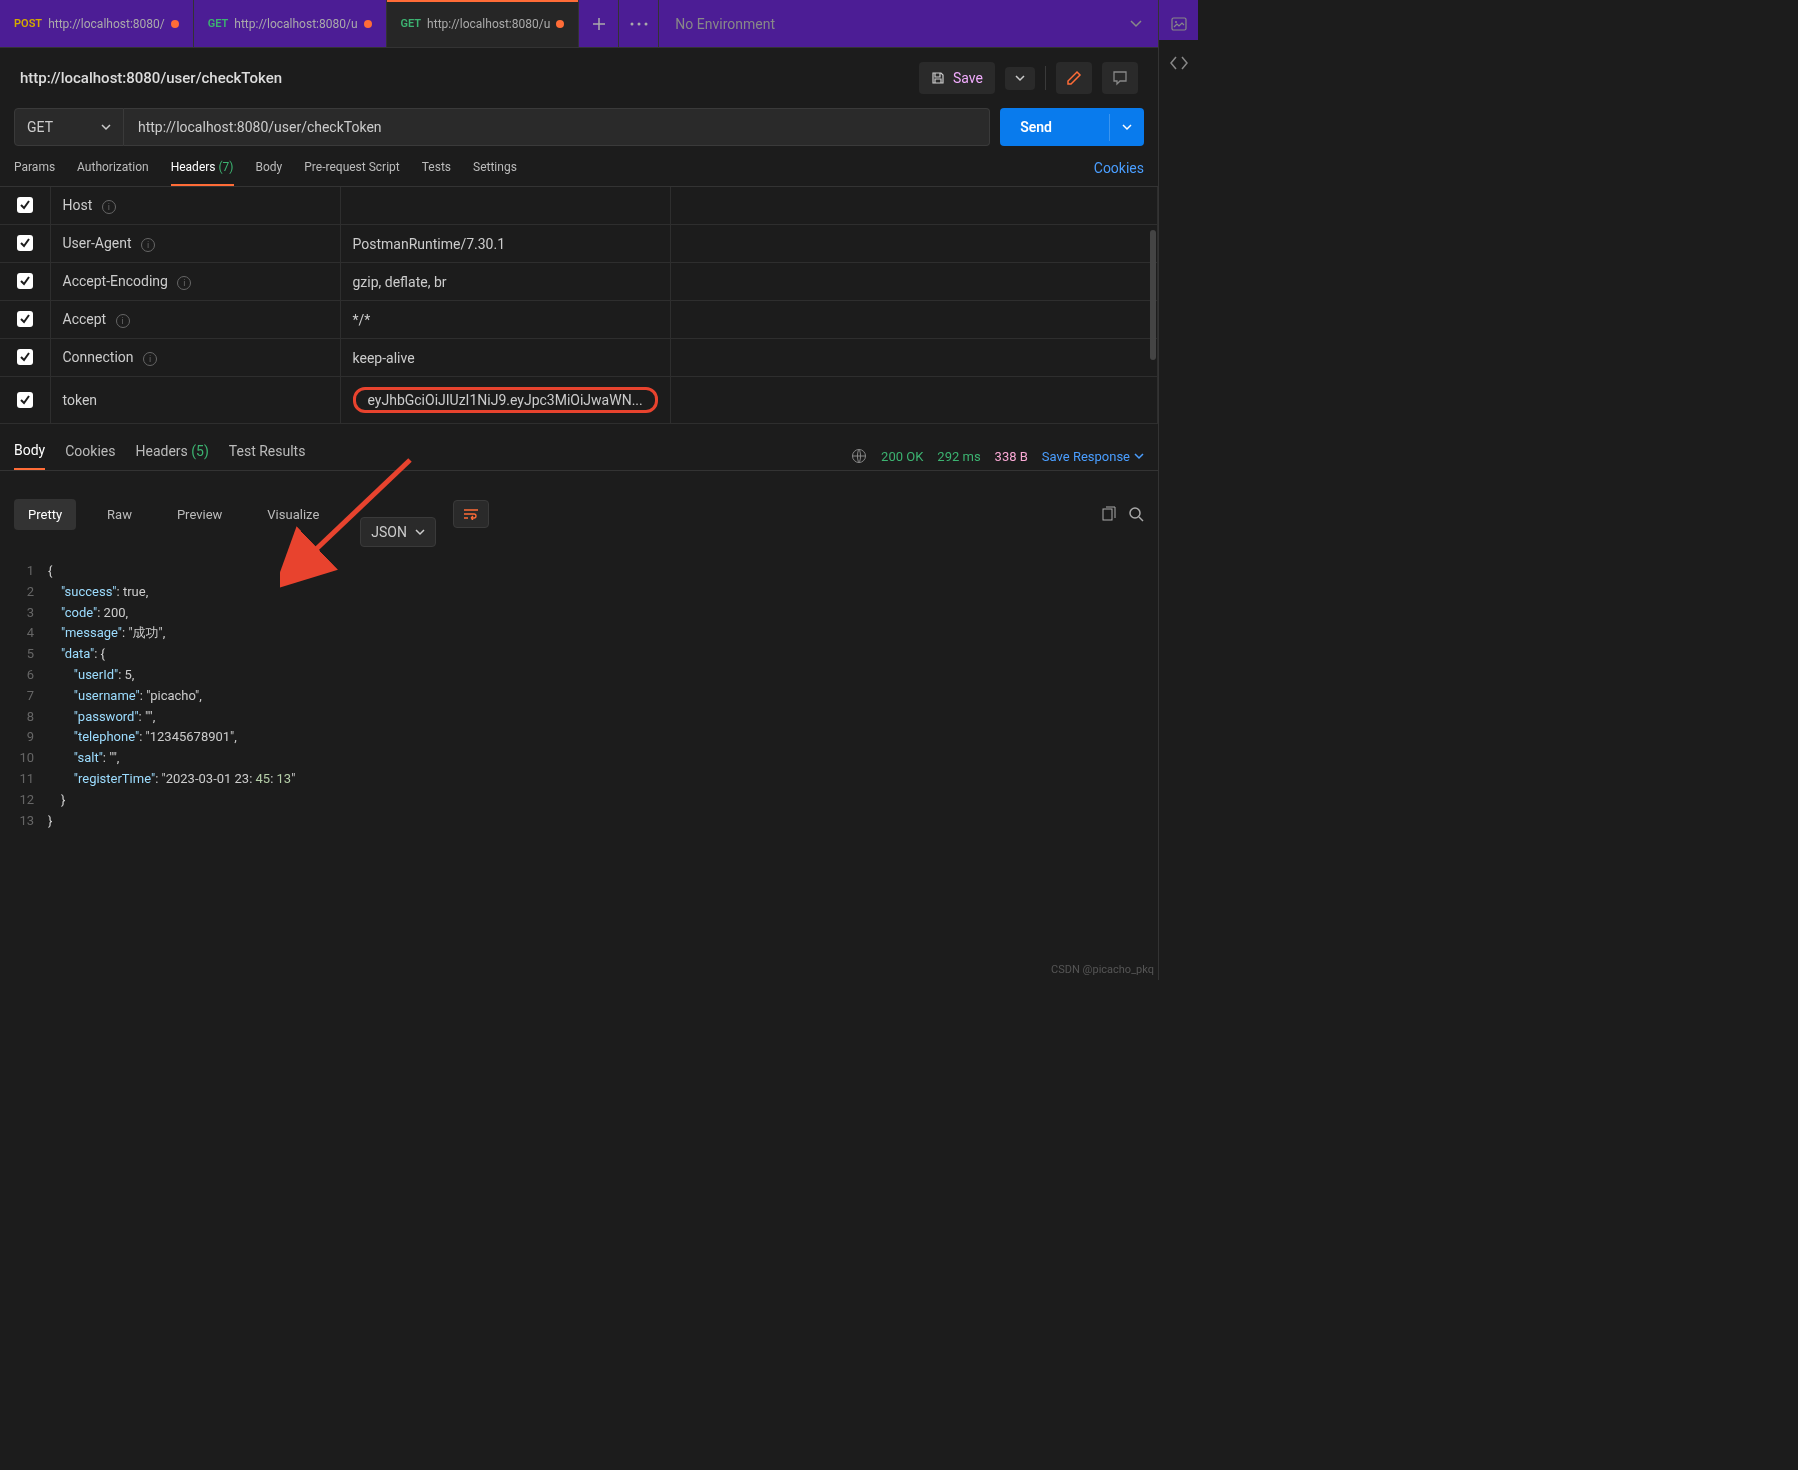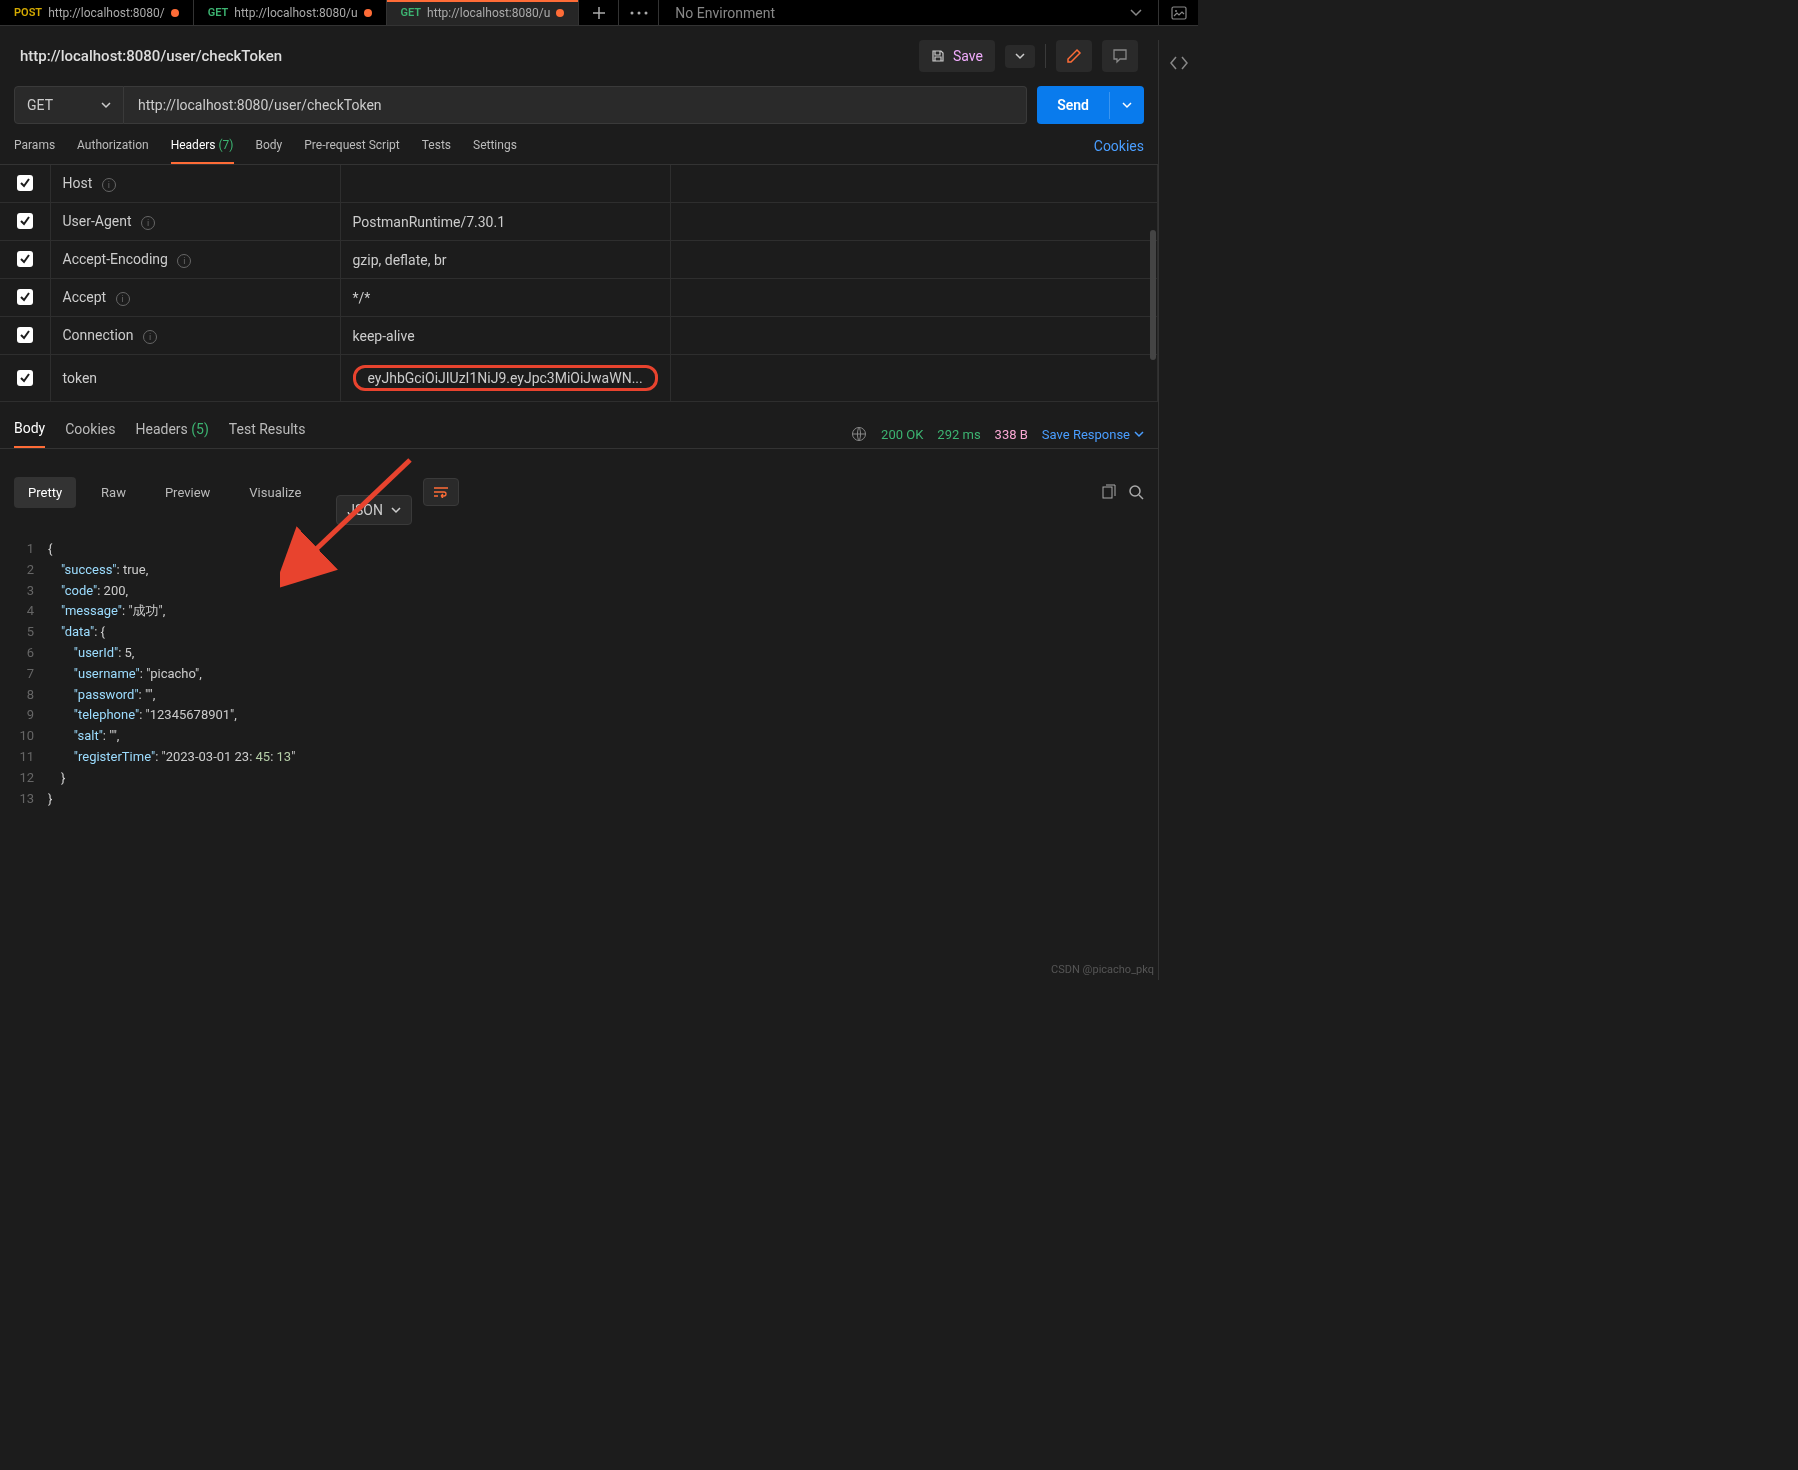--- a/index.html
+++ b/index.html
@@ -1,17 +1,17 @@
 <!DOCTYPE html>
 <html><head>
 <meta charset="utf-8">
 <style>
 * { margin:0; padding:0; box-sizing:border-box; font-family:-apple-system,BlinkMacSystemFont,"Segoe UI",Roboto,sans-serif; }
 body { background:#1c1c1c; color:#ccc; font-size:14px; width:1198px; height:980px; overflow:hidden; position:relative; }
-.tabs-bar { display:flex; height:26px; background:#000000; border-bottom:1px solid #333; }
+.tabs-bar { display:flex; height:48px; background:#4c1d95; border-bottom:1px solid #333; }
 .tab { display:flex; align-items:center; padding:0 14px; border-right:1px solid #333; font-size:12px; gap:6px; cursor:pointer; position:relative; }
 .tab.active { background:#262626; }
 .tab.active::before { content:""; position:absolute; top:0; left:0; right:0; height:2px; background:#ff6c37; }
 .method-post { color:#d4aa00; font-weight:600; font-size:11px; }
 .method-get { color:#3cb371; font-weight:600; font-size:11px; }
 .tab-url { color:#aaa; max-width:140px; overflow:hidden; white-space:nowrap; text-overflow:ellipsis; }
 .dot { width:8px; height:8px; border-radius:50%; background:#ff6c37; }
 .tab-plus,.tab-more { width:40px; display:flex; align-items:center; justify-content:center; color:#888; border-right:1px solid #333; cursor:pointer; }
 .env-select { flex:1; display:flex; align-items:center; justify-content:space-between; padding:0 16px; color:#888; cursor:pointer; }
 .env-icon { width:40px; display:flex; align-items:center; justify-content:center; border-left:1px solid #333; cursor:pointer; }
@@ -20,21 +20,21 @@
 .title-row { display:flex; align-items:center; padding:14px 20px; justify-content:space-between; }
 .title-row .title { color:#ddd; font-size:15px; font-weight:500; }
 .title-actions { display:flex; gap:10px; align-items:center; }
 .save-btn { display:flex; align-items:center; gap:8px; background:#2a2a2a; padding:8px 12px; border-radius:4px; cursor:pointer; color:#f0abfc; }
 .save-chevron { background:#2a2a2a; padding:8px 10px; border-radius:4px; cursor:pointer; }
 .icon-btn { background:#2a2a2a; padding:8px 10px; border-radius:4px; cursor:pointer; display:flex; align-items:center; justify-content:center; }
 .icon-btn.edit svg path { stroke:#ff6c37; }
 .url-row { display:flex; padding:0 14px 0 14px; gap:10px; }
 .method-select { width:110px; background:#2a2a2a; border:1px solid #3a3a3a; border-radius:4px 0 0 4px; display:flex; align-items:center; justify-content:space-between; padding:0 12px; cursor:pointer; }
 .url-input { flex:1; background:#2a2a2a; border:1px solid #3a3a3a; border-left:none; border-radius:0 4px 4px 0; padding:10px 14px; color:#ccc; font-size:14px; margin-left:-10px; }
-.send-btn { background:#097bed; color:#fff; border-radius:4px; display:flex; align-items:center; cursor:pointer; font-weight:600; }
+.send-btn { background:#097bed; color:#fff; border-radius:4px; display:flex; align-items:center; cursor:pointer; font-weight:600;gap:37px; }
 .send-btn .label { padding:10px 20px; }
 .send-btn .chev { padding:10px 12px; border-left:1px solid rgba(255,255,255,.2); }
 .req-tabs { display:flex; padding:14px 14px 0; gap:22px; border-bottom:1px solid #333; position:relative; }
 .req-tab { padding-bottom:10px; cursor:pointer; color:#bbb; font-size:12px; }
 .req-tab.active { color:#fff; border-bottom:2px solid #ff6c37; }
 .req-tab .count { color:#3cb371; }
 .cookies-link { position:absolute; right:14px; color:#4a9eff; cursor:pointer; }
 .headers-table { border-collapse:collapse; width:100%; }
 .headers-table tr { border-bottom:1px solid #2e2e2e; }
 .headers-table td { padding:10px 12px; vertical-align:middle; border-right:1px solid #2e2e2e; }
@@ -50,21 +50,21 @@
 .scroll-thumb { position:absolute; right:42px; top:230px; width:6px; height:130px; background:#444; border-radius:3px; }
 .resp-tabs { display:flex; align-items:center; padding:12px 14px 0; gap:20px; border-bottom:1px solid #333; position:relative; margin-top:6px; background:#1c1c1c; }
 .resp-tab { padding-bottom:10px; cursor:pointer; color:#bbb; font-size:14px; }
 .resp-tab.active { color:#fff; border-bottom:2px solid #ff6c37; }
 .resp-tab .count { color:#3cb371; }
 .resp-meta { position:absolute; right:14px; display:flex; gap:14px; align-items:center; font-size:13px; }
 .status-ok { color:#3cb371; }
 .time { color:#3cb371; }
 .size { color:#f9a8d4;text-align:right; }
 .save-resp { color:#4a9eff; cursor:pointer; display:flex; align-items:center; gap:4px; }
-.body-toolbar { display:flex; align-items:center; padding:10px 14px; gap:11px; }
+.body-toolbar { display:flex; align-items:center; padding:10px 14px; gap:17px; }
 .body-mode { padding:8px 14px; border-radius:4px; color:#bbb; cursor:pointer; font-size:13px; }
 .body-mode.active { background:#333; color:#fff; }
 .json-sel { background:#2a2a2a; border:1px solid #3a3a3a; border-radius:4px; padding:6px 10px; display:flex; align-items:center; gap:8px; cursor:pointer; margin-left:10px;margin-top:36px; }
 .wrap-btn { background:#2a2a2a; border:1px solid #3a3a3a; border-radius:4px; padding:7px 9px; cursor:pointer; }
 .tb-right { margin-left:auto; display:flex; gap:12px; }
 .code-area { font-family:"SF Mono",Monaco,Consolas,monospace; font-size:13px; line-height:1.6; padding:4px 0 10px; position:relative; }
 .code-line { display:flex; }
 .ln { width:48px; text-align:right; padding-right:14px; color:#666; user-select:none; }
 .code { white-space:pre; }
 .j-key { color:#9cdcfe; }

